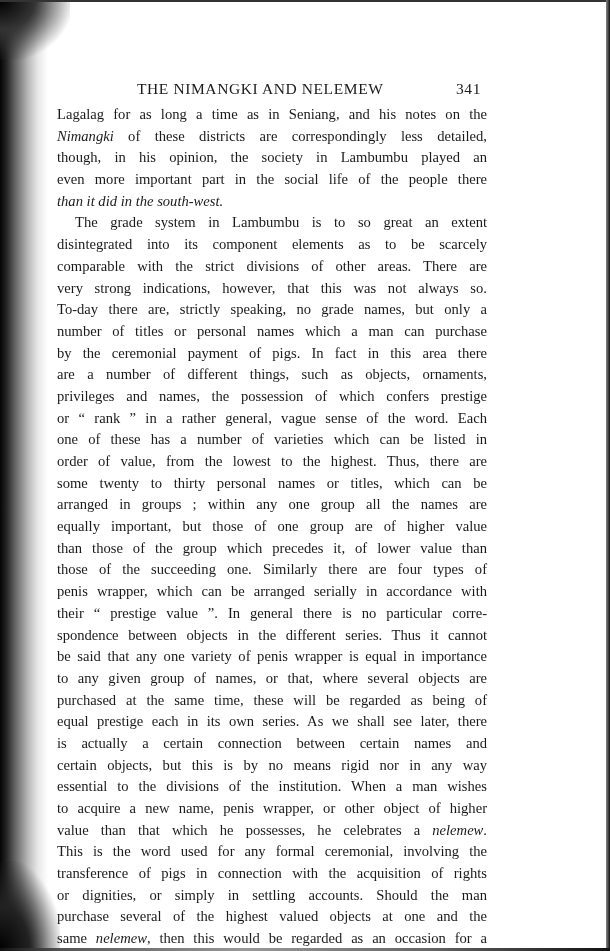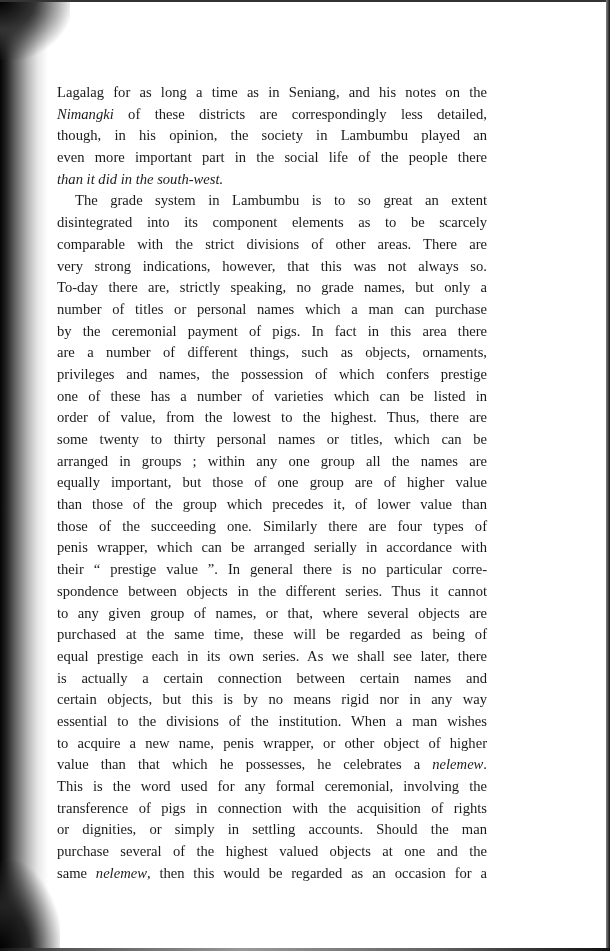--- a/index.html
+++ b/index.html
@@ -103,45 +103,51 @@
 <body>
 
 <div class="gutter-shadow"></div>
 <div class="gutter-top"></div>
 <div class="gutter-bottom"></div>
 <div class="top-edge"></div>
 <div class="right-edge"></div>
 <div class="bottom-edge"></div>
 
 <div class="page">
+  <div class="running-head">
+    <span class="title">THE NIMANGKI AND NELEMEW</span>
+    <span class="folio">341</span>
+  </div>
   <div class="text" id="body-text">
       <div class="line"><span>Lagalag for as long a time as in Seniang, and his notes on the</span></div>
       <div class="line"><em>Nimangki</em><span> of these districts are correspondingly less detailed,</span></div>
       <div class="line"><span>though, in his opinion, the society in Lambumbu played an</span></div>
       <div class="line"><span>even more important part in the social life of the people there</span></div>
       <div class="line last"><span>than it did in the south-west.</span></div>
       <div class="line indent"><span>The grade system in Lambumbu is to so great an extent</span></div>
       <div class="line"><span>disintegrated into its component elements as to be scarcely</span></div>
       <div class="line"><span>comparable with the strict divisions of other areas.  There are</span></div>
       <div class="line"><span>very strong indications, however, that this was not always so.</span></div>
       <div class="line"><span>To-day there are, strictly speaking, no grade names, but only a</span></div>
       <div class="line"><span>number of titles or personal names which a man can purchase</span></div>
       <div class="line"><span>by the ceremonial payment of pigs.  In fact in this area there</span></div>
       <div class="line"><span>are a number of different things, such as objects, ornaments,</span></div>
       <div class="line"><span>privileges and names, the possession of which confers prestige</span></div>
+      <div class="line"><span>or “ rank ” in a rather general, vague sense of the word.  Each</span></div>
       <div class="line"><span>one of these has a number of varieties which can be listed in</span></div>
       <div class="line"><span>order of value, from the lowest to the highest.  Thus, there are</span></div>
       <div class="line"><span>some twenty to thirty personal names or titles, which can be</span></div>
       <div class="line"><span>arranged in groups ;  within any one group all the names are</span></div>
       <div class="line"><span>equally important, but those of one group are of higher value</span></div>
       <div class="line"><span>than those of the group which precedes it, of lower value than</span></div>
       <div class="line"><span>those of the succeeding one.  Similarly there are four types of</span></div>
       <div class="line"><span>penis wrapper, which can be arranged serially in accordance with</span></div>
       <div class="line"><span>their “ prestige value ”.   In general there is no particular corre-</span></div>
       <div class="line"><span>spondence between objects in the different series.  Thus it cannot</span></div>
+      <div class="line"><span>be said that any one variety of penis wrapper is equal in importance</span></div>
       <div class="line"><span>to any given group of names, or that, where several objects are</span></div>
       <div class="line"><span>purchased at the same time, these will be regarded as being of</span></div>
       <div class="line"><span>equal prestige each in its own series.  As we shall see later, there</span></div>
       <div class="line"><span>is actually a certain connection between certain names and</span></div>
       <div class="line"><span>certain objects, but this is by no means rigid nor in any way</span></div>
       <div class="line"><span>essential to the divisions of the institution.  When a man wishes</span></div>
       <div class="line"><span>to acquire a new name, penis wrapper, or other object of higher</span></div>
       <div class="line"><span>value than that which he possesses, he celebrates a </span><em>nelemew</em><span>.</span></div>
       <div class="line"><span>This is the word used for any formal ceremonial, involving the</span></div>
       <div class="line"><span>transference of pigs in connection with the acquisition of rights</span></div>

